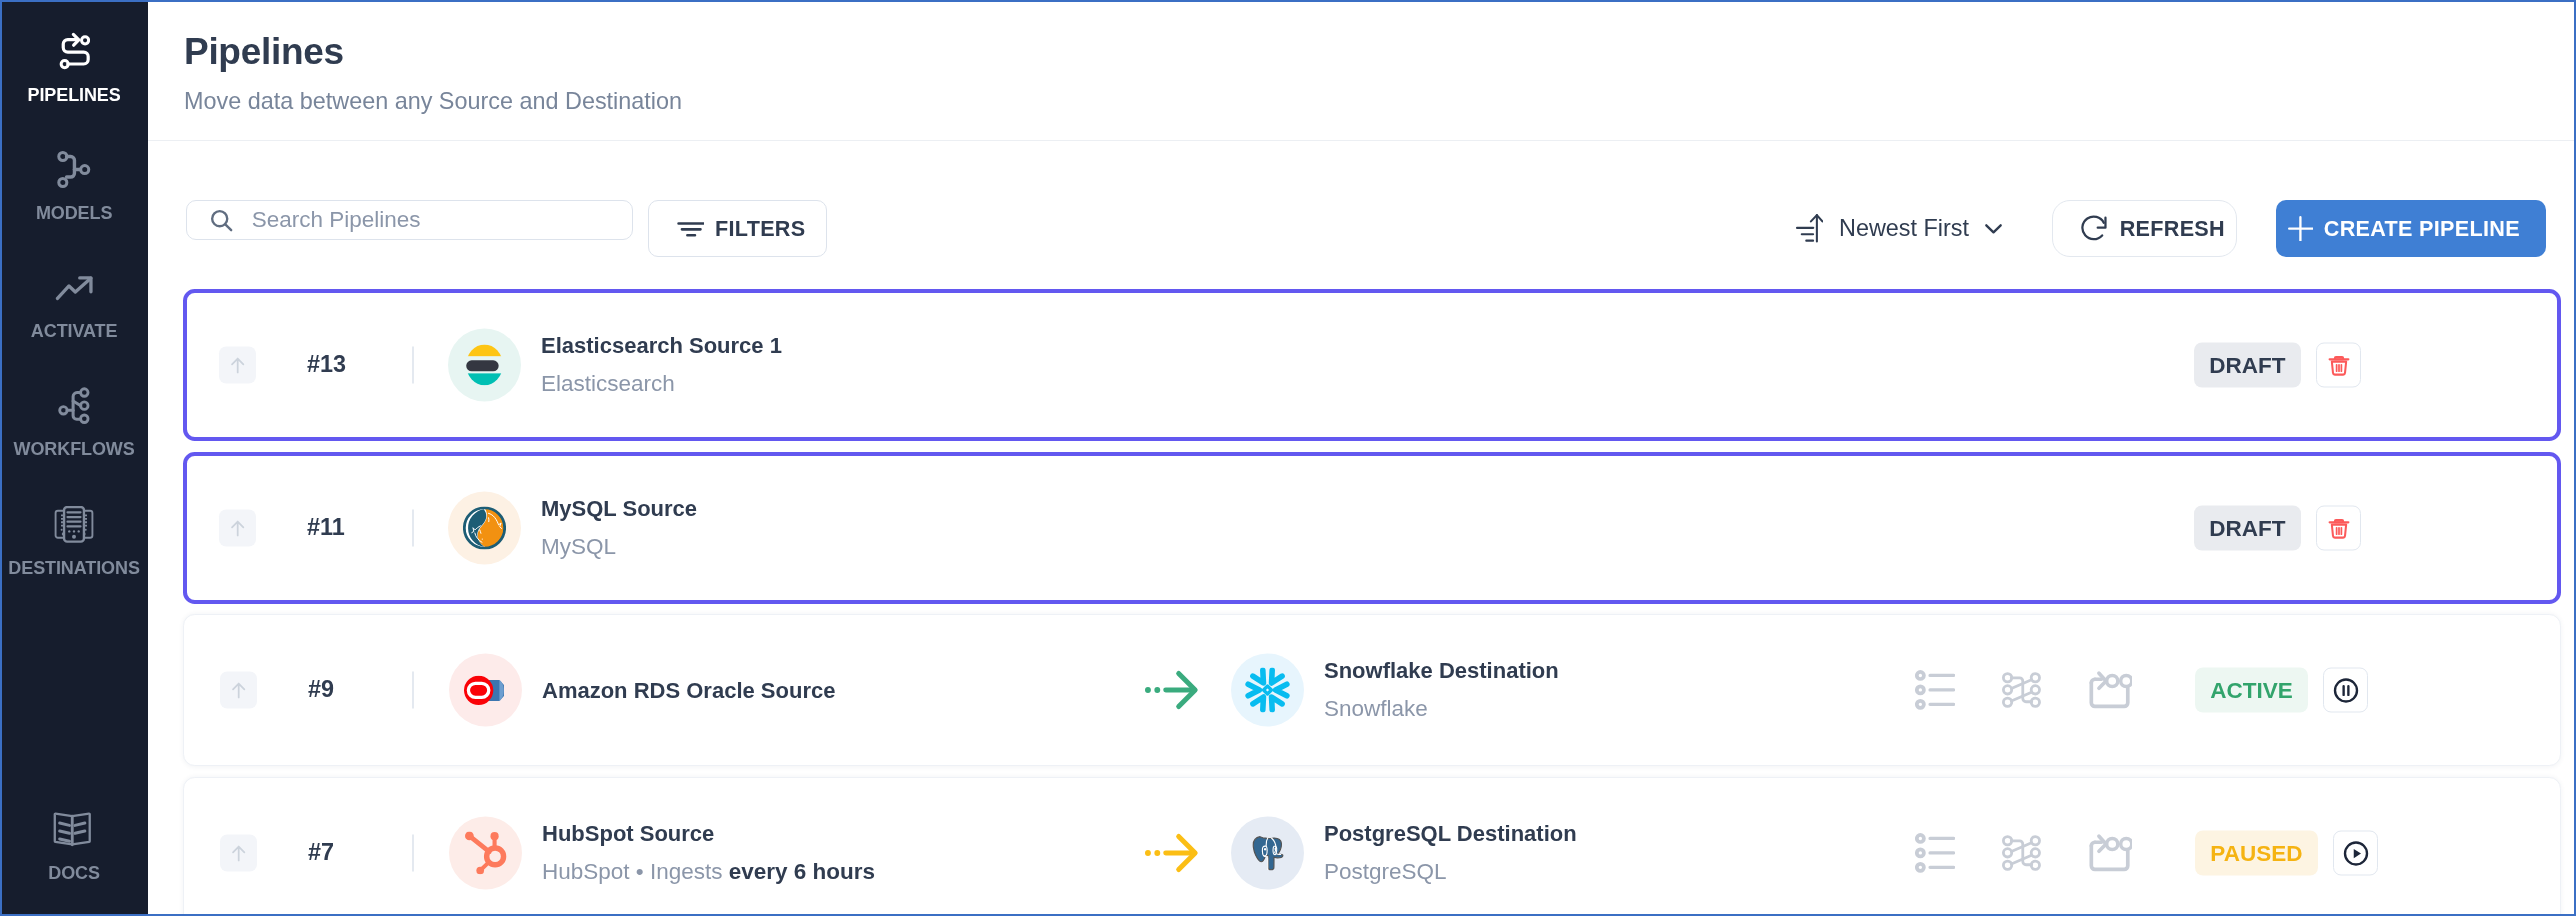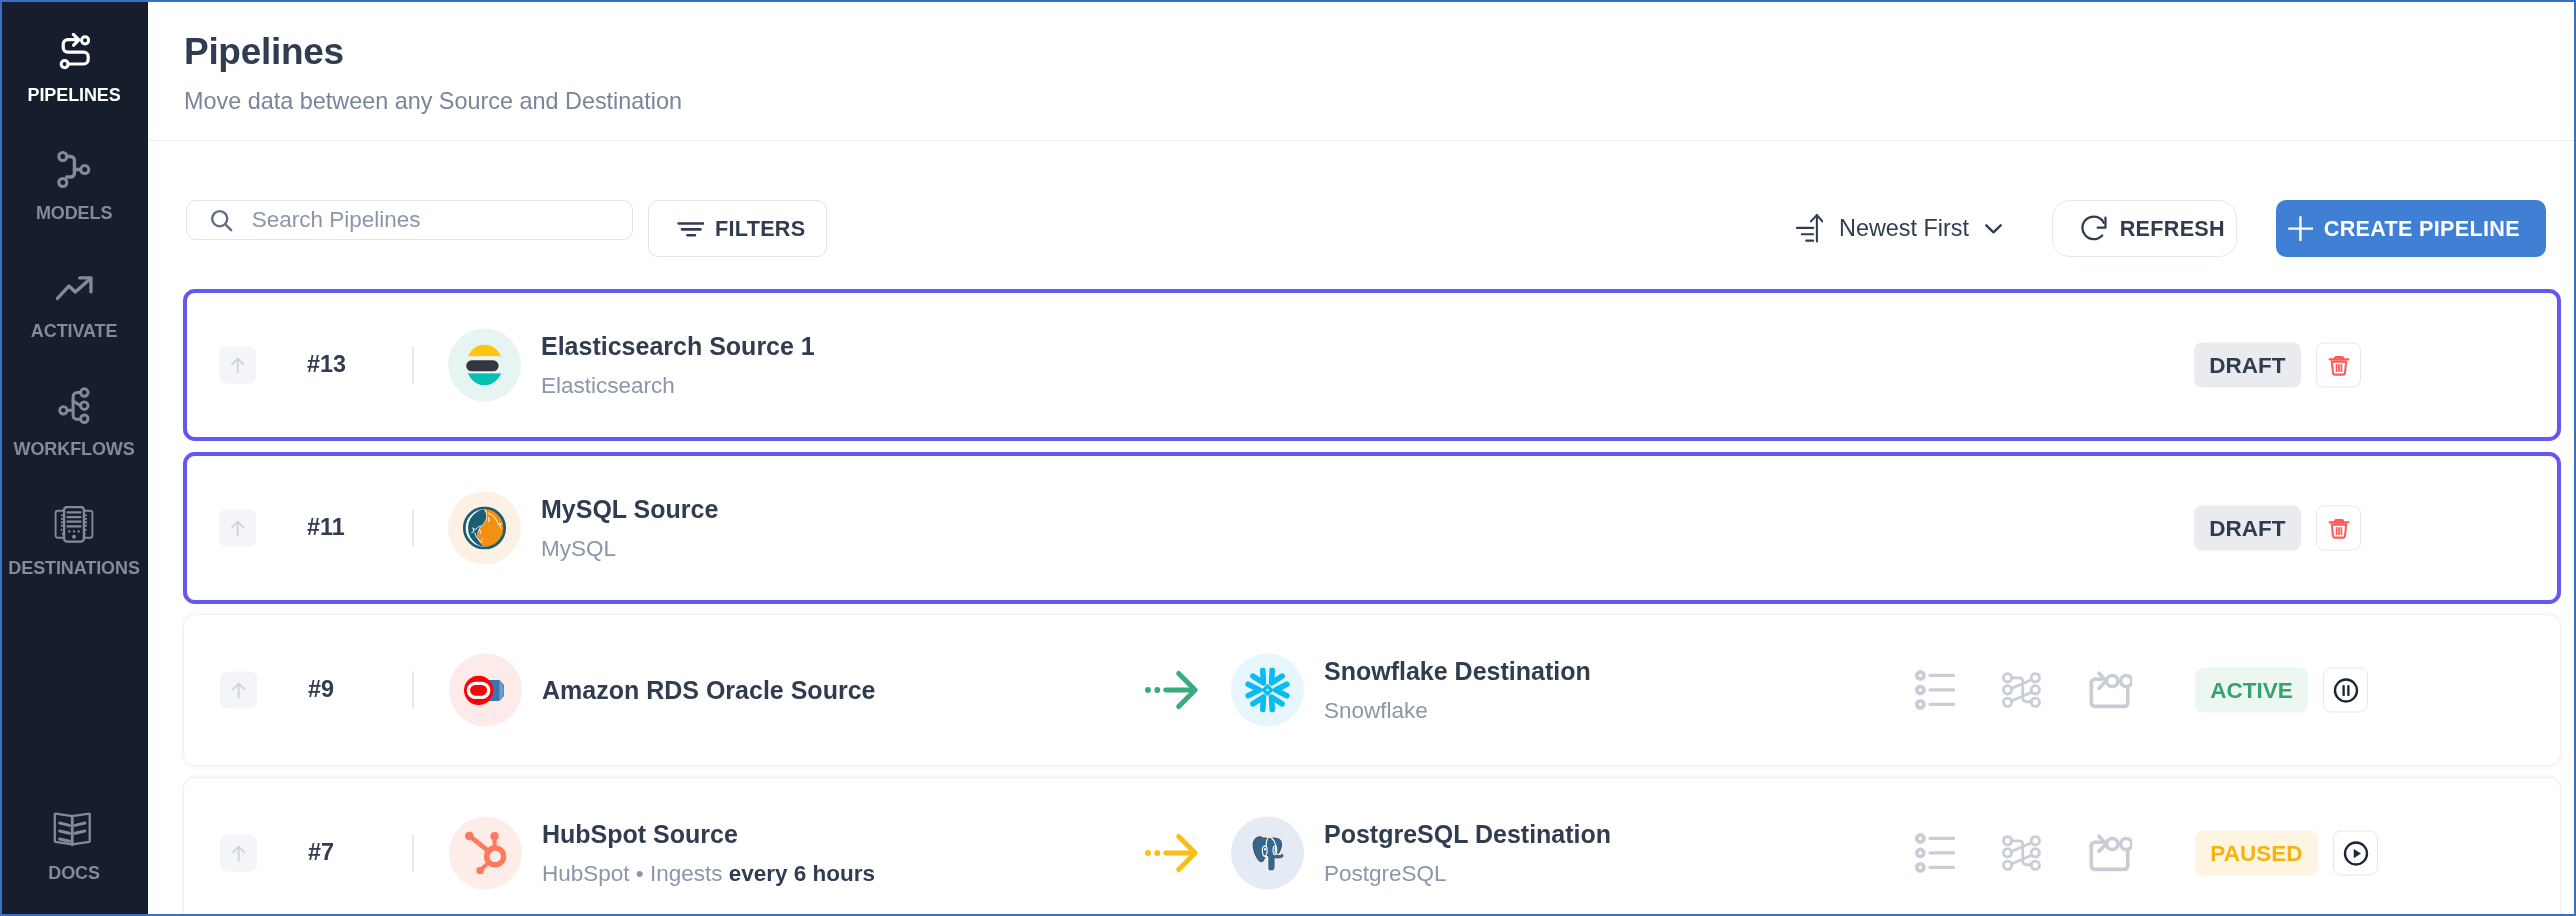--- a/index.html
+++ b/index.html
@@ -64,21 +64,21 @@
   .vdiv{position:absolute;left:228px;top:50%;transform:translateY(-50%);width:1.8px;height:37px;
         background:#e4e9f0;}
   .row.sel .vdiv{left:225px;}
   .ep{position:absolute;top:50%;transform:translateY(-50%);display:flex;align-items:center;}
   .ep.src{left:265px;}
   .row.sel .ep.src{left:261px;}
   .ep.dst{left:1047px;}
   .logo{width:73px;height:73px;border-radius:50%;display:flex;align-items:center;justify-content:center;
         flex:0 0 73px;}
   .epinfo{margin-left:20px;}
-  .epname{font-size:25px;font-weight:700;color:#303c50;line-height:1;white-space:nowrap;}
+  .epname{font-size:22px;font-weight:700;color:#303c50;line-height:1;white-space:nowrap;}
   .epsub{font-size:22.5px;color:#8b96a9;margin-top:16px;line-height:1;white-space:nowrap;}
   .epsub b{color:#303c50;font-weight:700;}
   .arrowcell{position:absolute;left:960px;top:50%;transform:translateY(-50%);display:flex;align-items:center;}
   .acts{position:absolute;left:2003px;top:50%;transform:translateY(-50%);display:flex;align-items:center;}
   .row.sel .acts{left:1999px;}
   .rowicons{position:absolute;left:1731px;top:50%;transform:translateY(-50%);display:flex;align-items:center;gap:47px;}
   .acticon{cursor:pointer;display:flex;align-items:center;justify-content:center;}
   .badge{height:45px;border-radius:8px;display:flex;align-items:center;justify-content:center;
          font-size:22.5px;font-weight:700;letter-spacing:0px;padding:0 15.3px;box-sizing:border-box;margin-left:8px;}
   .sqbtn{width:45px;height:45px;border:0.9px solid #e1e7ef;border-radius:8px;background:#fff;

